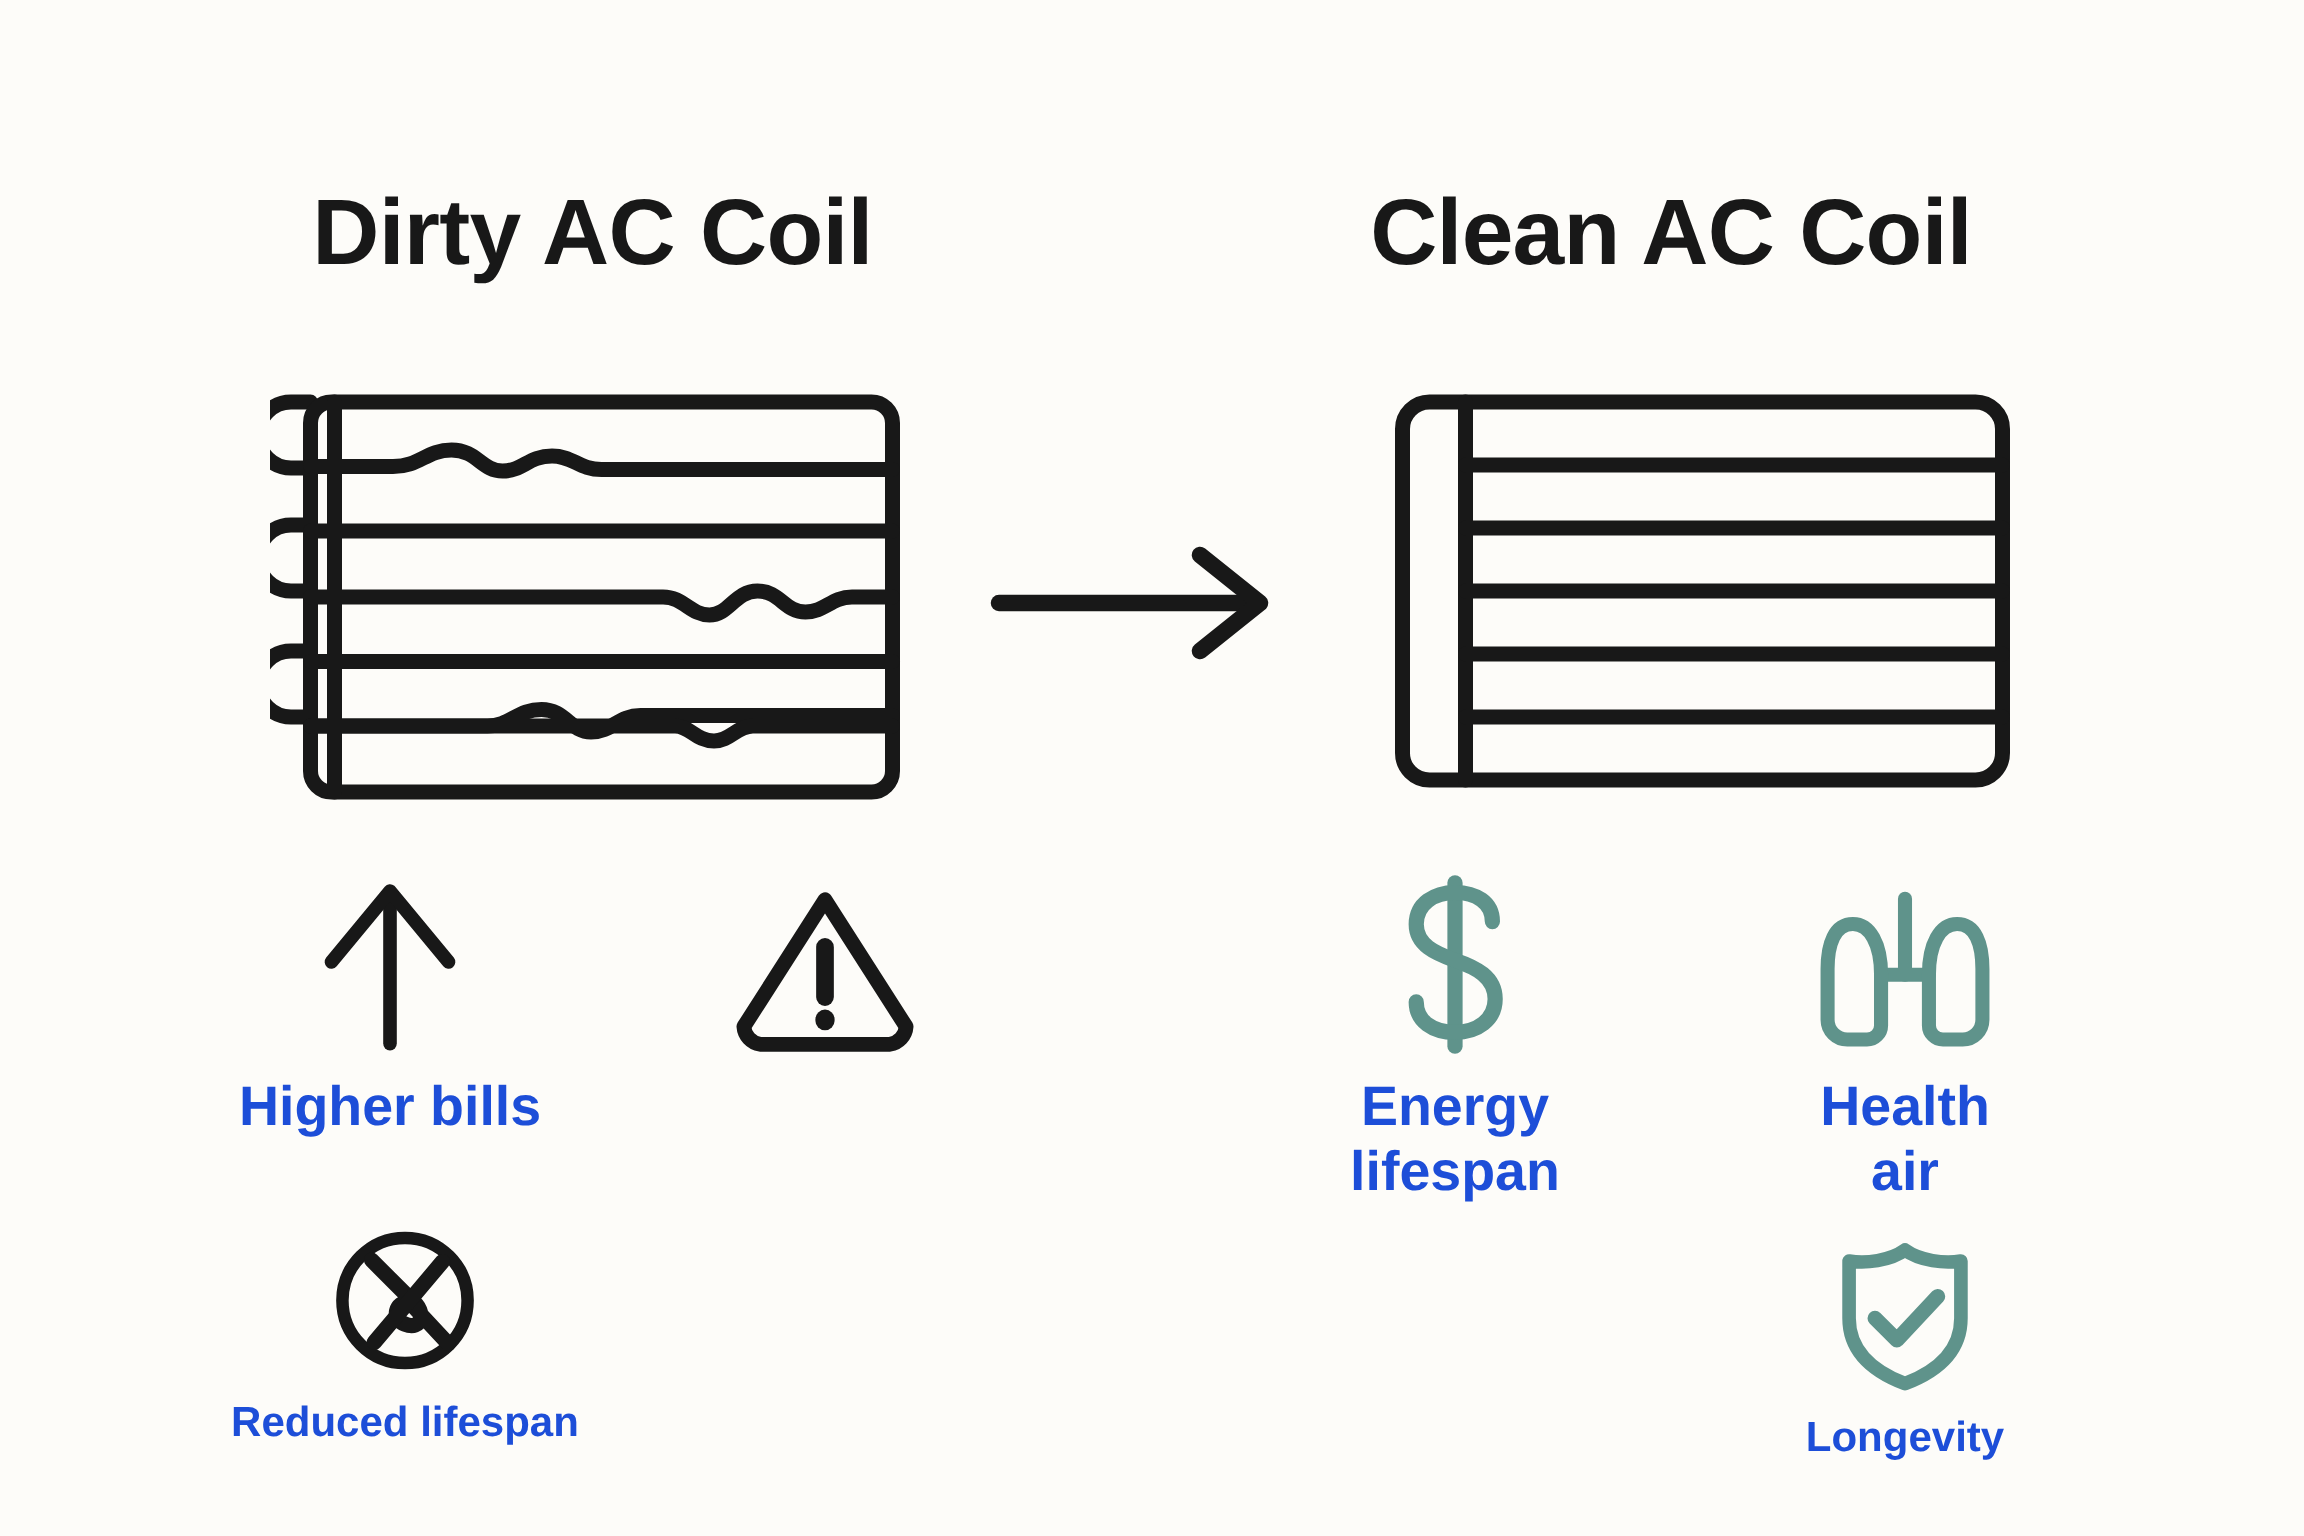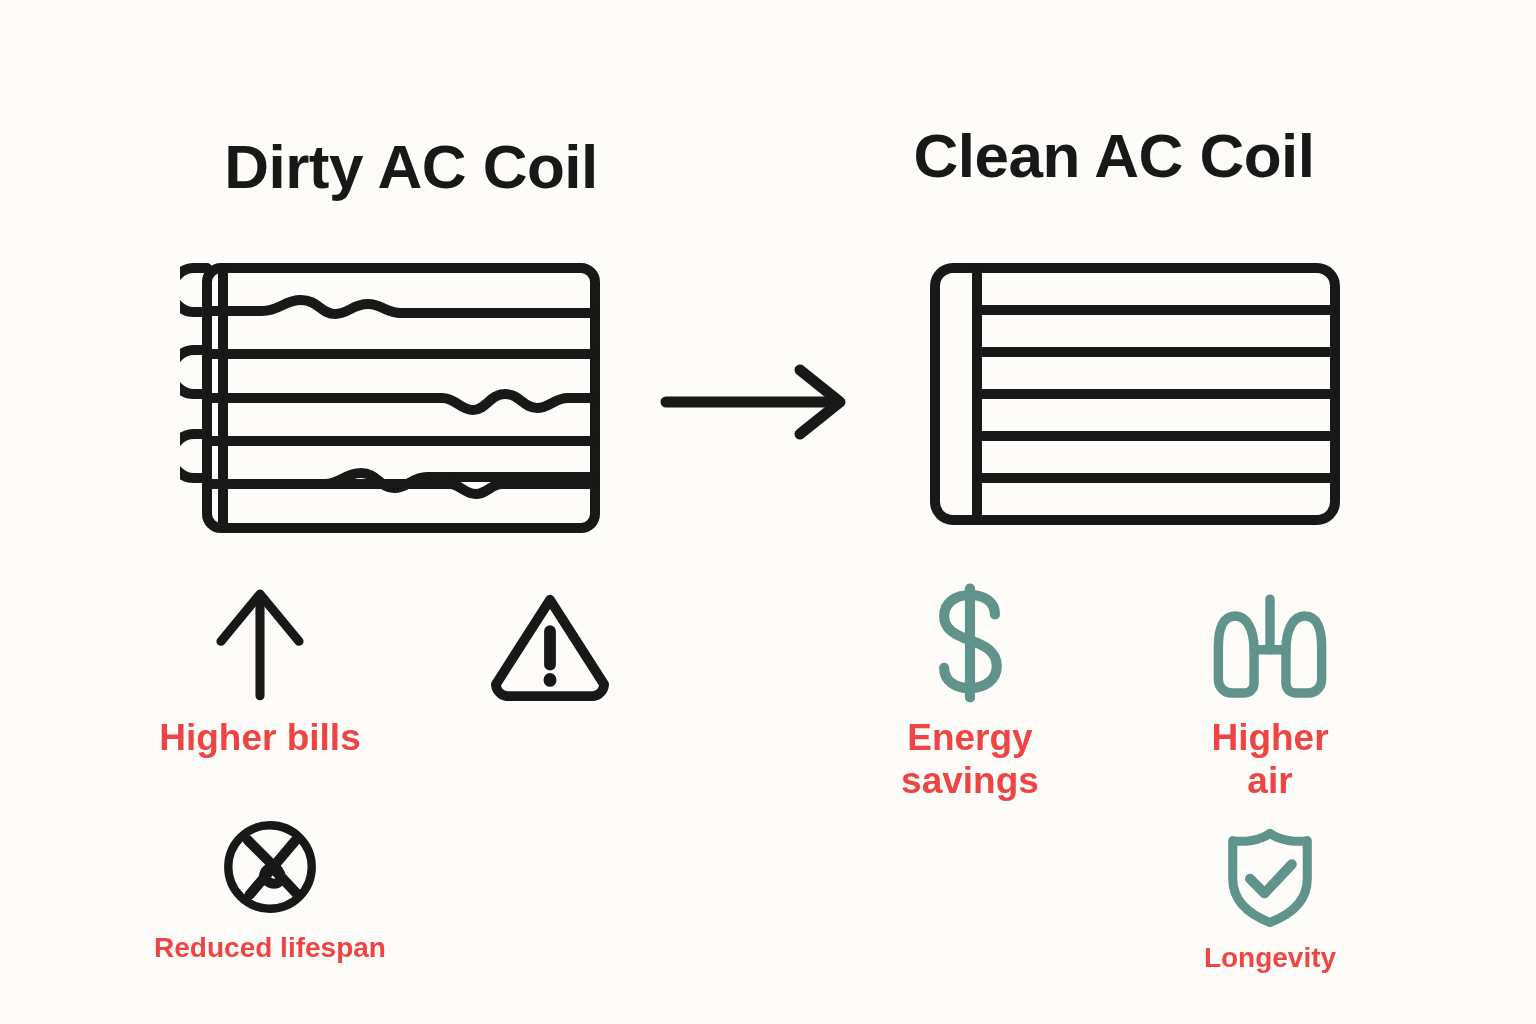--- a/index.html
+++ b/index.html
@@ -28,21 +28,21 @@
   
   .panel-title {
     font-size: 62px;
     font-weight: 700;
     letter-spacing: -0.5px;
     color: #181818;
     text-align: center;
     line-height: 1;
     white-space: nowrap;
   }
-  #title-dirty { left: 0px;   top: 136px; width: 790px; margin-left: 16px; }
+  #title-dirty { left: 0px;   top: 125px; width: 790px; }
   #title-clean { left: 719px; top: 125px; width: 790px; }
 
   
   #coil-dirty { left: 180px; top: 258px; width: 430px; height: 280px; }
   #coil-clean { left: 925px; top: 258px; width: 420px; height: 272px; }
 
   
   #arrow-right { left: 660px; top: 360px; width: 200px; height: 80px; }
 
   
@@ -55,21 +55,21 @@
   .item .icon-wrap {
     display: flex;
     align-items: flex-end;
     justify-content: center;
   }
   .item-label {
     font-size: 37px;
     font-weight: 700;
     line-height: 1.15;
     text-align: center;
-    color: #ef4444;
+    color: #1d4ed8;
     margin-top: 14px;
     white-space: pre-line;
   }
   .item-label.light {
     font-weight: 700;
     font-size: 28px;
   }
 
   
   #item-higher-bills   { left: 125px; top: 578px; width: 270px; }
@@ -172,35 +172,35 @@
   <div class="abs item" id="item-energy-savings">
     <div class="icon-wrap">
       <svg viewBox="0 0 90 130" width="84" height="120" fill="none" stroke="#5f938b" stroke-width="11" stroke-linecap="round" stroke-linejoin="round">
         <path d="M45 6 L45 124"></path>
         <path d="M72 34 C72 20 60 13 45 13 C30 13 17 21 17 36
                  C17 51 31 57 45 62 C60 67 74 74 74 90
                  C74 105 61 114 45 114 C29 114 17 106 17 92"></path>
       </svg>
     </div>
     <div class="item-label">Energy
-savings</div>
+lifespan</div>
   </div>
 
   <div class="abs item" id="item-healthy-air">
     <div class="icon-wrap">
       <svg viewBox="0 0 130 118" width="122" height="112" fill="none" stroke="#5f938b" stroke-width="10" stroke-linecap="round" stroke-linejoin="round">
         <path d="M65 8 L65 62"></path>
         <path d="M48 62 L82 62"></path>
         <path d="M48 62 C48 40 40 26 28 26 C15 26 10 40 10 58
                  L10 94 A14 14 0 0 0 24 108 L38 108 A10 10 0 0 0 48 98 Z"></path>
         <path d="M82 62 C82 40 90 26 102 26 C115 26 120 40 120 58
                  L120 94 A14 14 0 0 1 106 108 L92 108 A10 10 0 0 1 82 98 Z"></path>
       </svg>
     </div>
-    <div class="item-label">Higher
+    <div class="item-label">Health
 air</div>
   </div>
 
   <div class="abs item" id="item-longevity">
     <div class="icon-wrap">
       <svg viewBox="0 0 110 112" width="100" height="102" fill="none" stroke="#5f938b" stroke-width="10" stroke-linecap="round" stroke-linejoin="round">
         <path d="M55 8 C44 16 26 18 14 16 L14 58 C14 84 34 98 55 106
                  C76 98 96 84 96 58 L96 16 C84 18 66 16 55 8 Z"></path>
         <path d="M33 58 L49 74 L79 42" stroke-width="11"></path>
       </svg>

